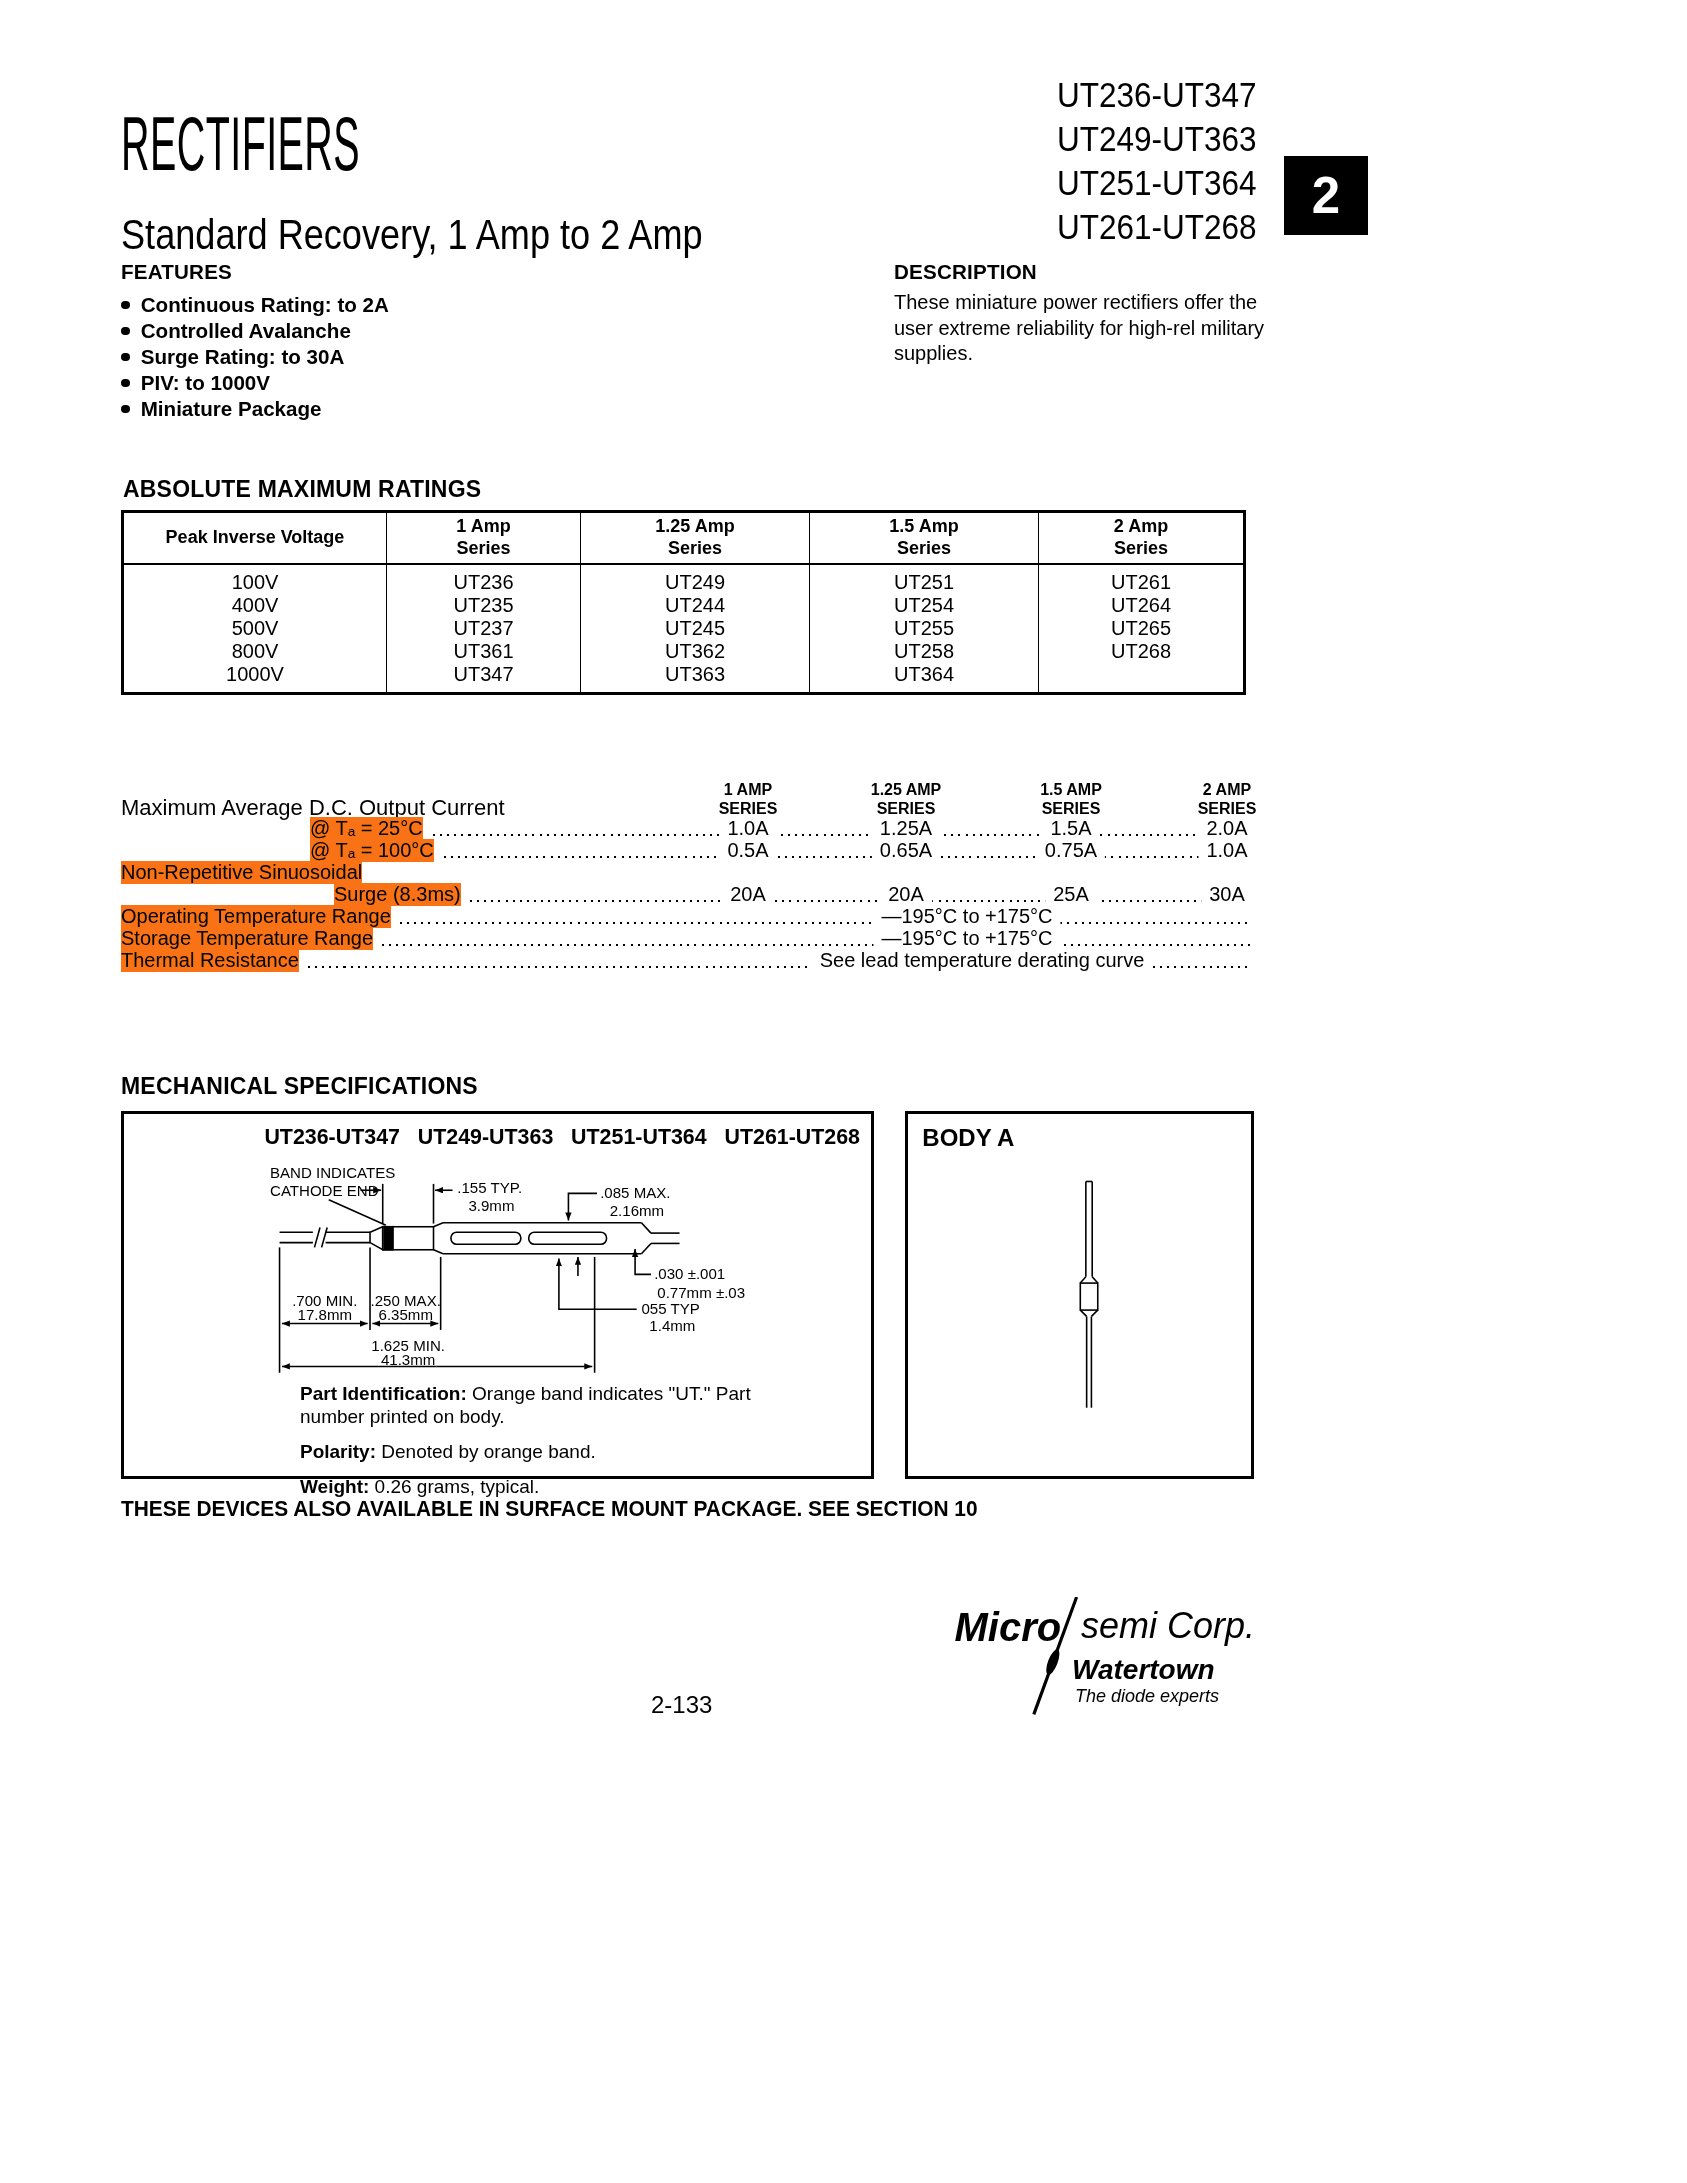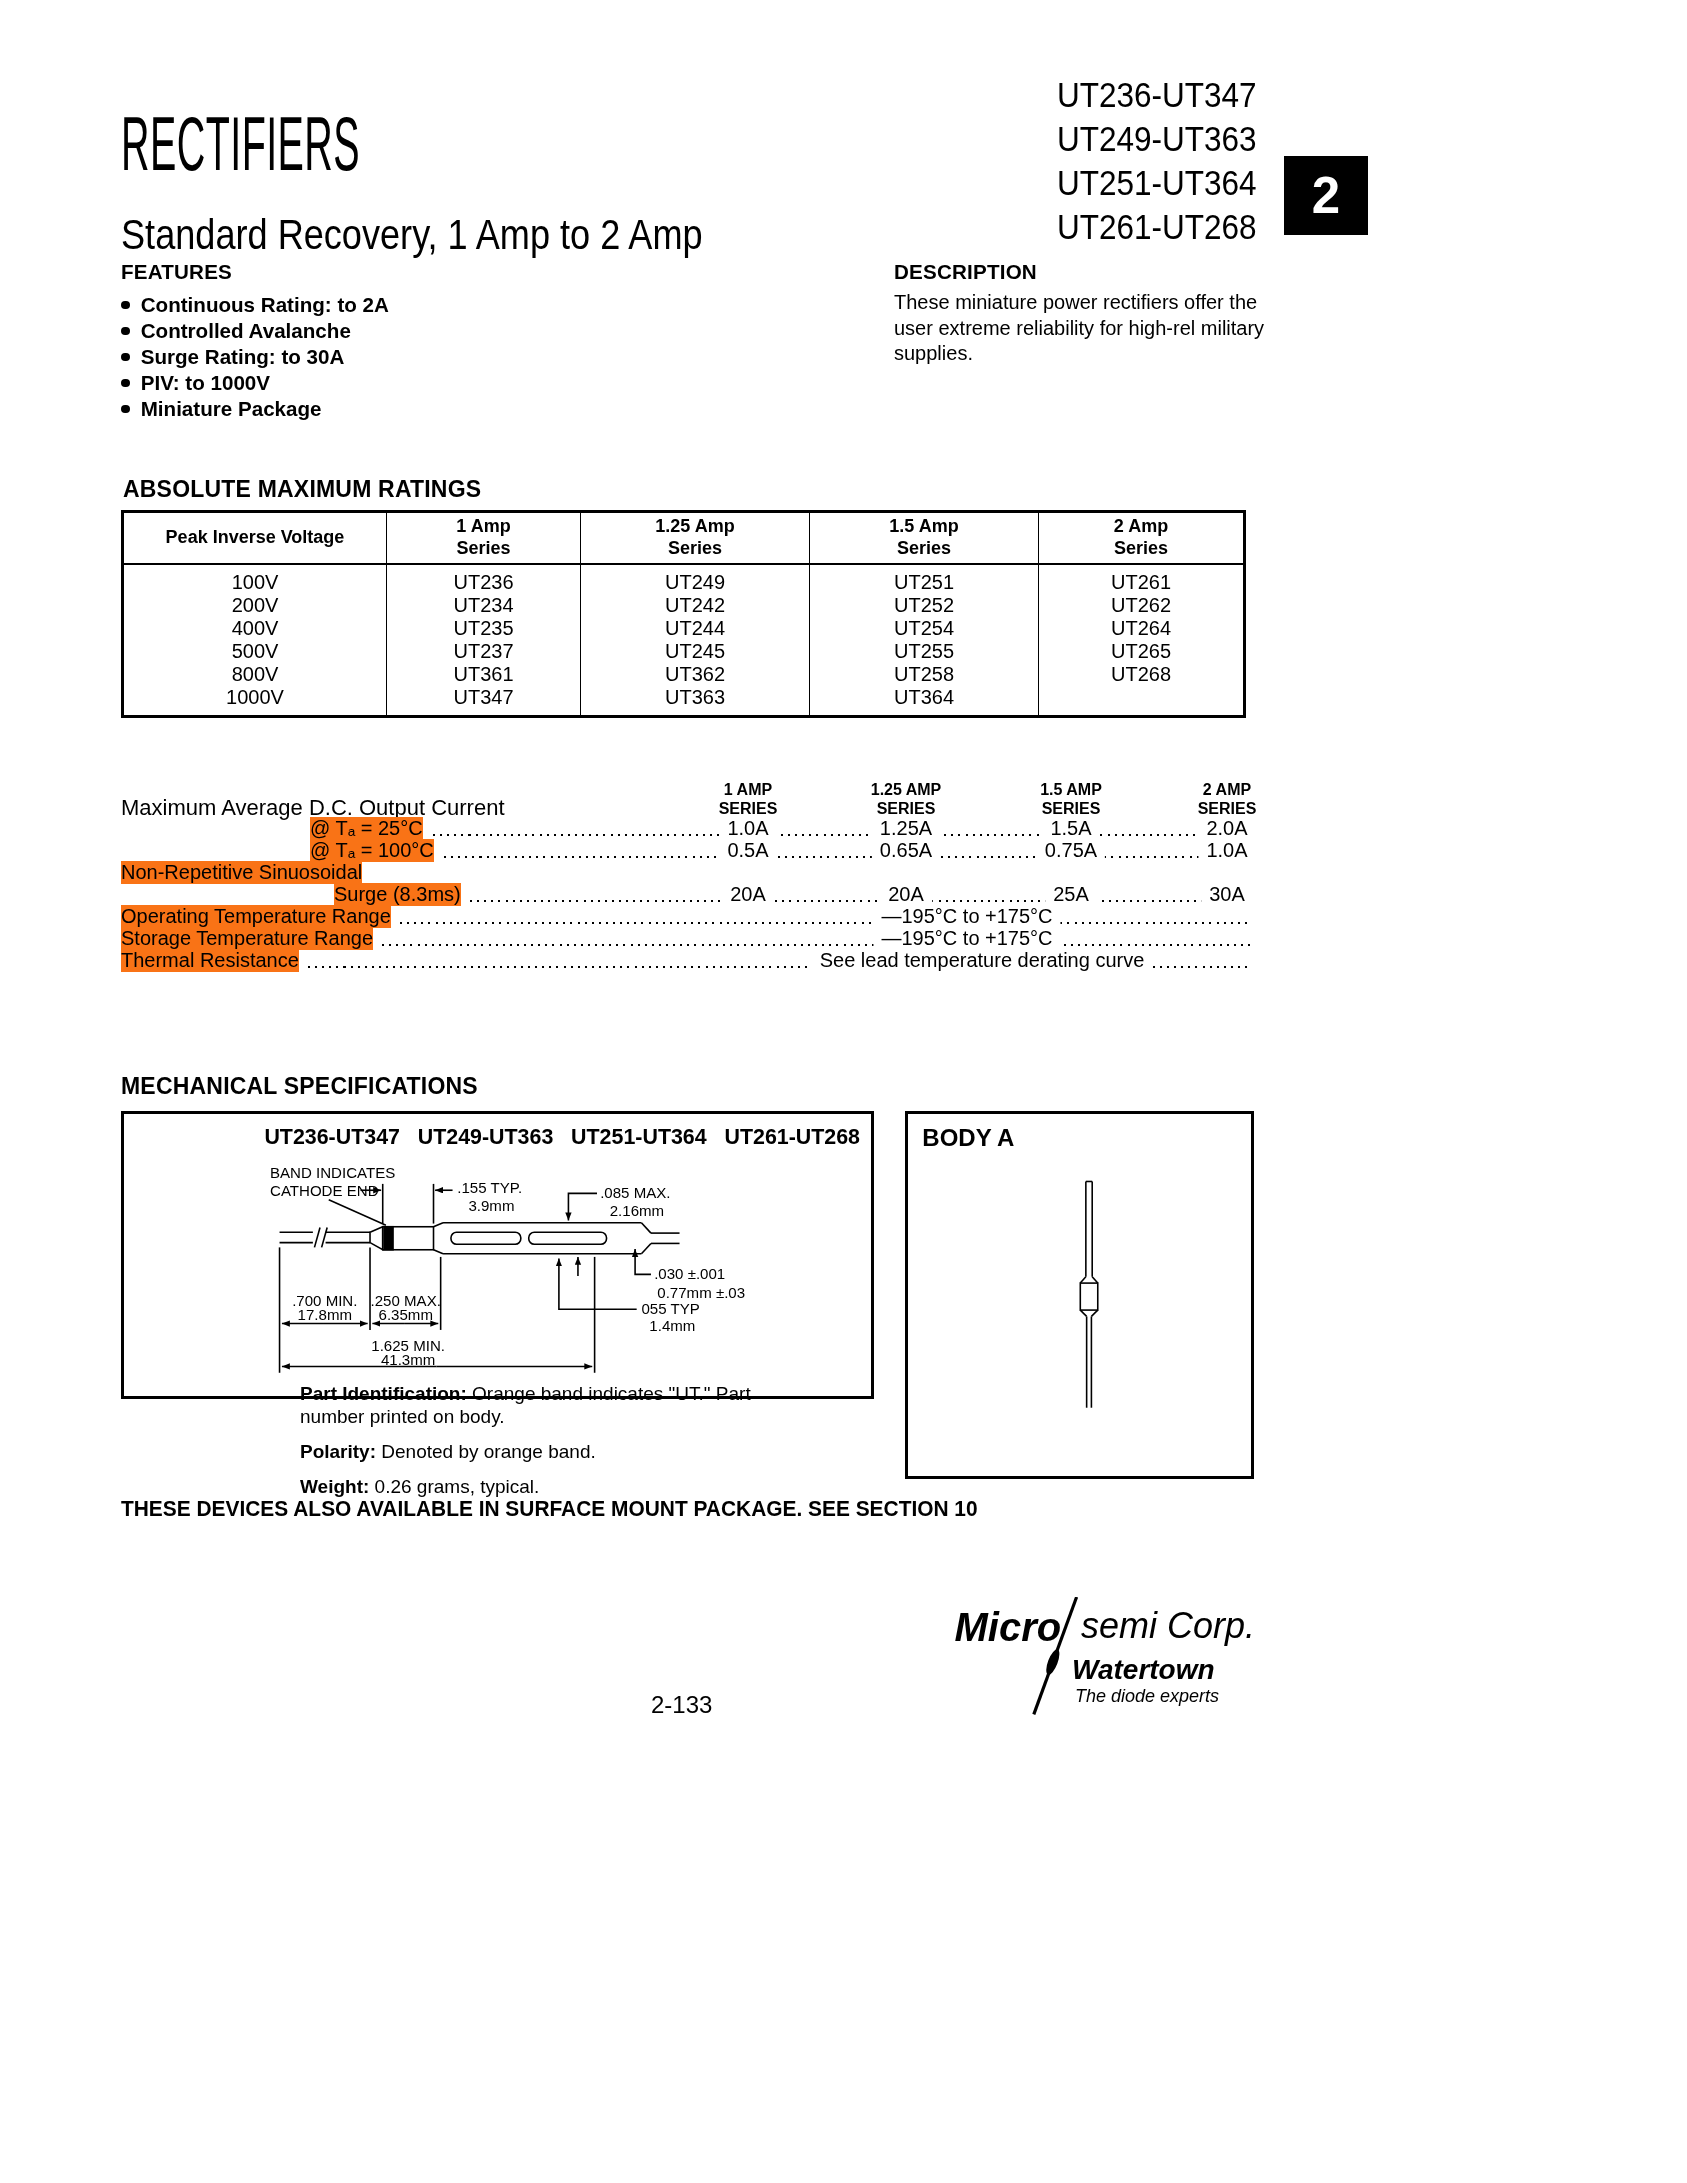--- a/index.html
+++ b/index.html
@@ -49,21 +49,21 @@
   #elec-rows { position:absolute; left:0; top:44px; width:1131px; }
   .erow { position:relative; height:22px; }
   .elabel { position:absolute; bottom:0; font-size:20px; background:#f97316; z-index:2; white-space:nowrap; }
   .leader { position:absolute; bottom:4px; right:0; height:2.4px; z-index:1;
     background-image:repeating-linear-gradient(to right,#000 0 2px,transparent 2px 7.1px); }
   .eval { position:absolute; bottom:0; transform:translateX(-50%); background:#fff;
     padding:0 8px; font-size:20px; z-index:2; white-space:nowrap; }
 
   
   #mech-heading { left:121px; top:1073px; font-size:23px; font-weight:bold; }
-  #mech-box { left:121px; top:1111px; width:753px; height:288px; border:3.2px solid #000; }
+  #mech-box { left:121px; top:1111px; width:753px; height:368px; border:3.2px solid #000; }
   #mech-title { position:absolute; top:11px; right:11px; font-size:21.4px; font-weight:bold; white-space:pre; }
   #mech-svg { position:absolute; left:0; top:0; }
   #mech-notes { position:absolute; left:176px; top:268px; width:476px; font-size:19px; line-height:23px; }
   #mech-notes p { margin-bottom:12px; }
   #mech-notes b { font-weight:bold; }
   #body-box { left:905px; top:1111px; width:349px; height:368px; border:3.2px solid #000; }
   #body-label { position:absolute; left:14.3px; top:9.5px; font-size:24px; font-weight:bold; }
   svg text { font-family:"Liberation Sans", sans-serif; font-size:19px; fill:#000; }
   .mid { text-anchor:middle; }
 
@@ -153,27 +153,20 @@
         </th>
       </tr>
     </thead>
   <tbody>
       <tr>
         <td>100V</td>
         <td>UT236</td>
         <td>UT249</td>
         <td>UT251</td>
         <td>UT261</td>
-      </tr>
-      <tr>
-        <td>200V</td>
-        <td>UT234</td>
-        <td>UT242</td>
-        <td>UT252</td>
-        <td>UT262</td>
       </tr>
       <tr>
         <td>400V</td>
         <td>UT235</td>
         <td>UT244</td>
         <td>UT254</td>
         <td>UT264</td>
       </tr>
       <tr>
         <td>500V</td>

